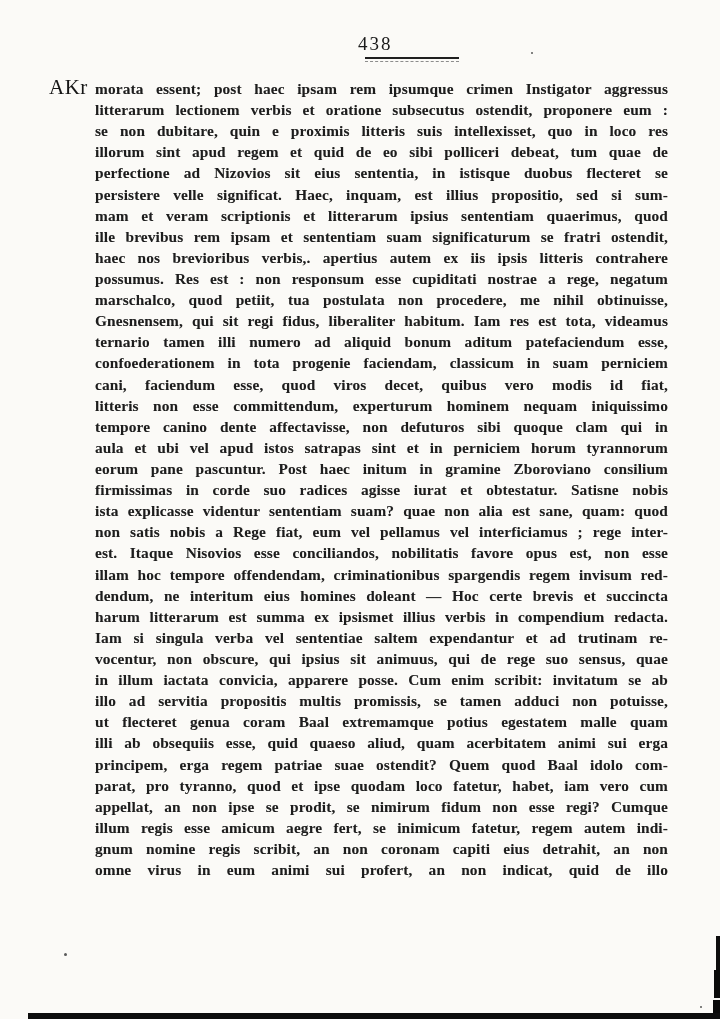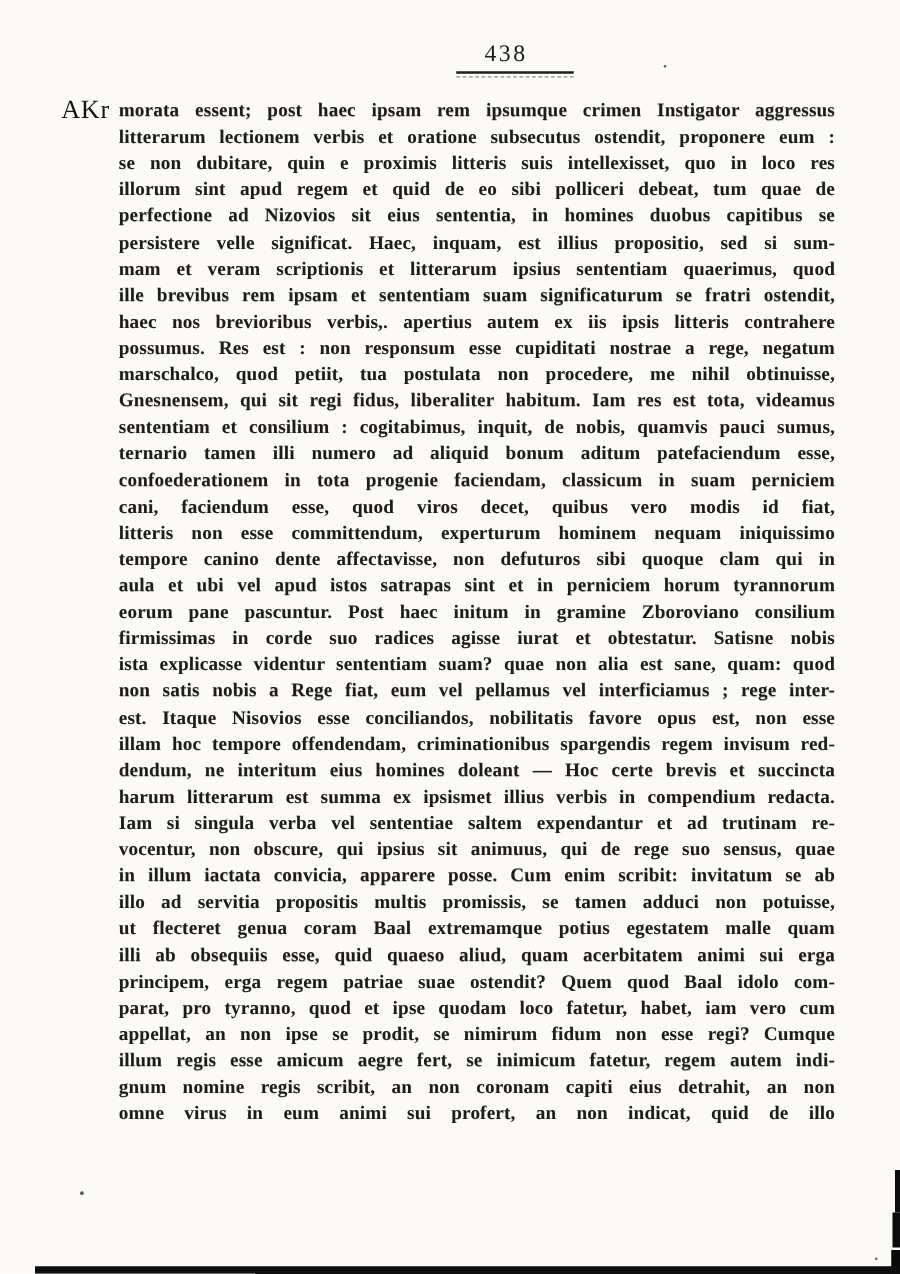--- a/index.html
+++ b/index.html
@@ -16,21 +16,21 @@
     height: 1019px;
     background: #fbfaf7;
     font-family: "Liberation Serif", serif;
     color: #1d1d1d;
   }
   .page-number {
     position: absolute;
     top: 33px;
     left: 358px;
     width: 64px;
-    text-align: right;
+    text-align: left;
     font-size: 19px;
     letter-spacing: 2px;
     color: #1a1a1a;
   }
   .page-rule {
     position: absolute;
     top: 57px;
     left: 365px;
     width: 94px;
     height: 2px;
@@ -106,29 +106,28 @@
 
   <div class="page-rule"></div>
 
   <div class="margin-label">AKr</div>
 
   <div class="textblock">
       <div class="tline">morata essent; post haec ipsam rem ipsumque crimen Instigator aggressus</div>
       <div class="tline">litterarum lectionem verbis et oratione subsecutus ostendit, proponere eum :</div>
       <div class="tline">se non dubitare, quin e proximis litteris suis intellexisset, quo in loco res</div>
       <div class="tline">illorum sint apud regem et quid de eo sibi polliceri debeat, tum quae de</div>
-      <div class="tline">perfectione ad Nizovios sit eius sententia, in homines duobus capitibus se</div>
+      <div class="tline">perfectione ad Nizovios sit eius sententia, in istisque duobus flecteret se</div>
       <div class="tline">persistere velle significat. Haec, inquam, est illius propositio, sed si sum-</div>
       <div class="tline">mam et veram scriptionis et litterarum ipsius sententiam quaerimus, quod</div>
       <div class="tline">ille brevibus rem ipsam et sententiam suam significaturum se fratri ostendit,</div>
       <div class="tline">haec nos brevioribus verbis,. apertius autem ex iis ipsis litteris contrahere</div>
       <div class="tline">possumus. Res est : non responsum esse cupiditati nostrae a rege, negatum</div>
       <div class="tline">marschalco, quod petiit, tua postulata non procedere, me nihil obtinuisse,</div>
       <div class="tline">Gnesnensem, qui sit regi fidus, liberaliter habitum. Iam res est tota, videamus</div>
-      <div class="tline">sententiam et consilium : cogitabimus, inquit, de nobis, quamvis pauci sumus,</div>
       <div class="tline">ternario tamen illi numero ad aliquid bonum aditum patefaciendum esse,</div>
       <div class="tline">confoederationem in tota progenie faciendam, classicum in suam perniciem</div>
       <div class="tline">cani, faciendum esse, quod viros decet, quibus vero modis id fiat,</div>
       <div class="tline">litteris non esse committendum, experturum hominem nequam iniquissimo</div>
       <div class="tline">tempore canino dente affectavisse, non defuturos sibi quoque clam qui in</div>
       <div class="tline">aula et ubi vel apud istos satrapas sint et in perniciem horum tyrannorum</div>
       <div class="tline">eorum pane pascuntur. Post haec initum in gramine Zboroviano consilium</div>
       <div class="tline">firmissimas in corde suo radices agisse iurat et obtestatur. Satisne nobis</div>
       <div class="tline">ista explicasse videntur sententiam suam? quae non alia est sane, quam: quod</div>
       <div class="tline">non satis nobis a Rege fiat, eum vel pellamus vel interficiamus ; rege inter-</div>

